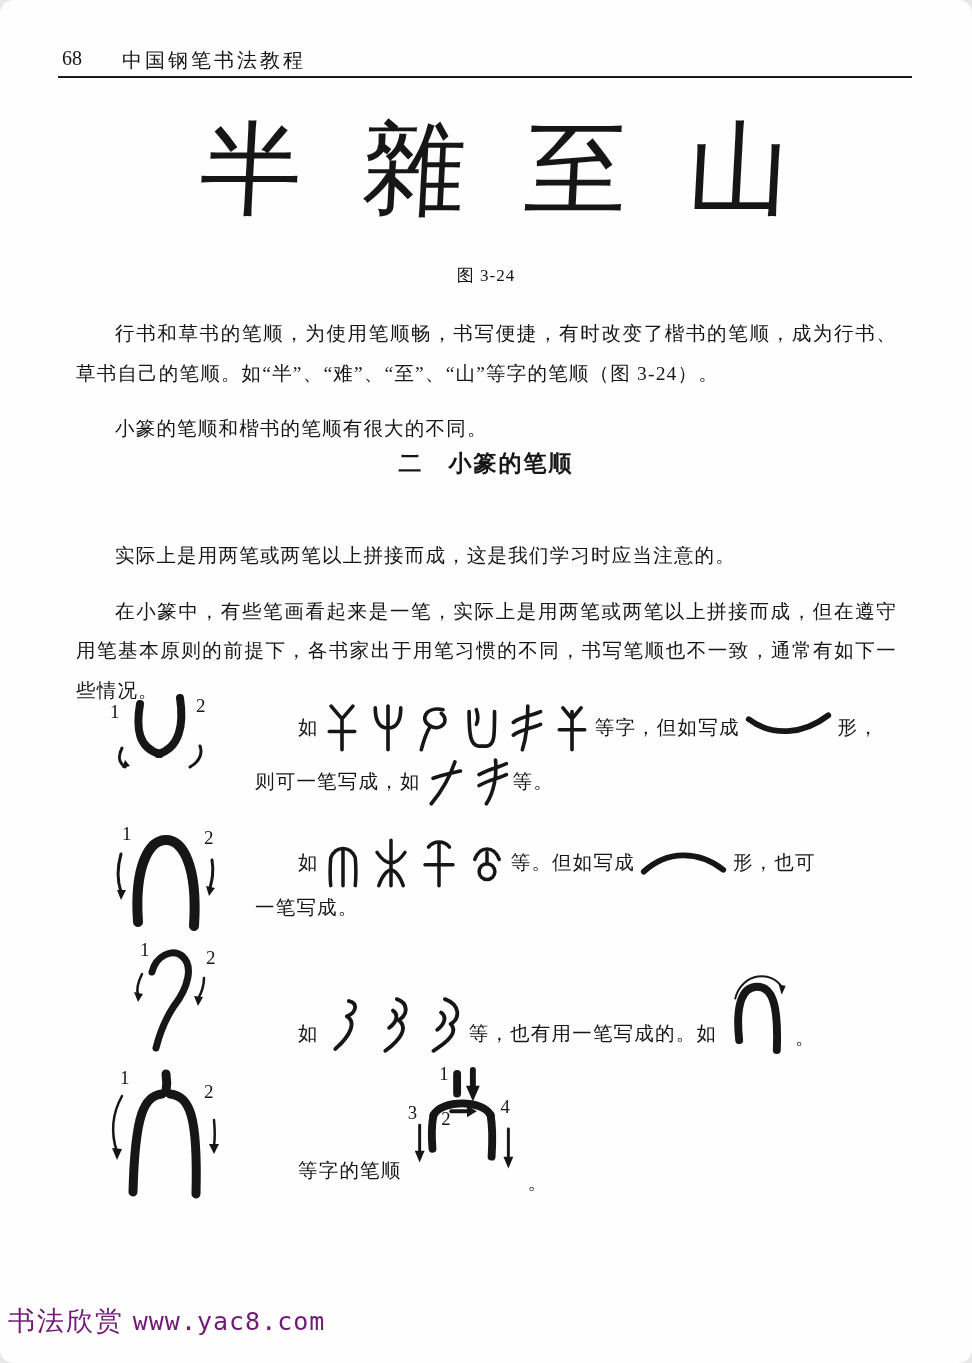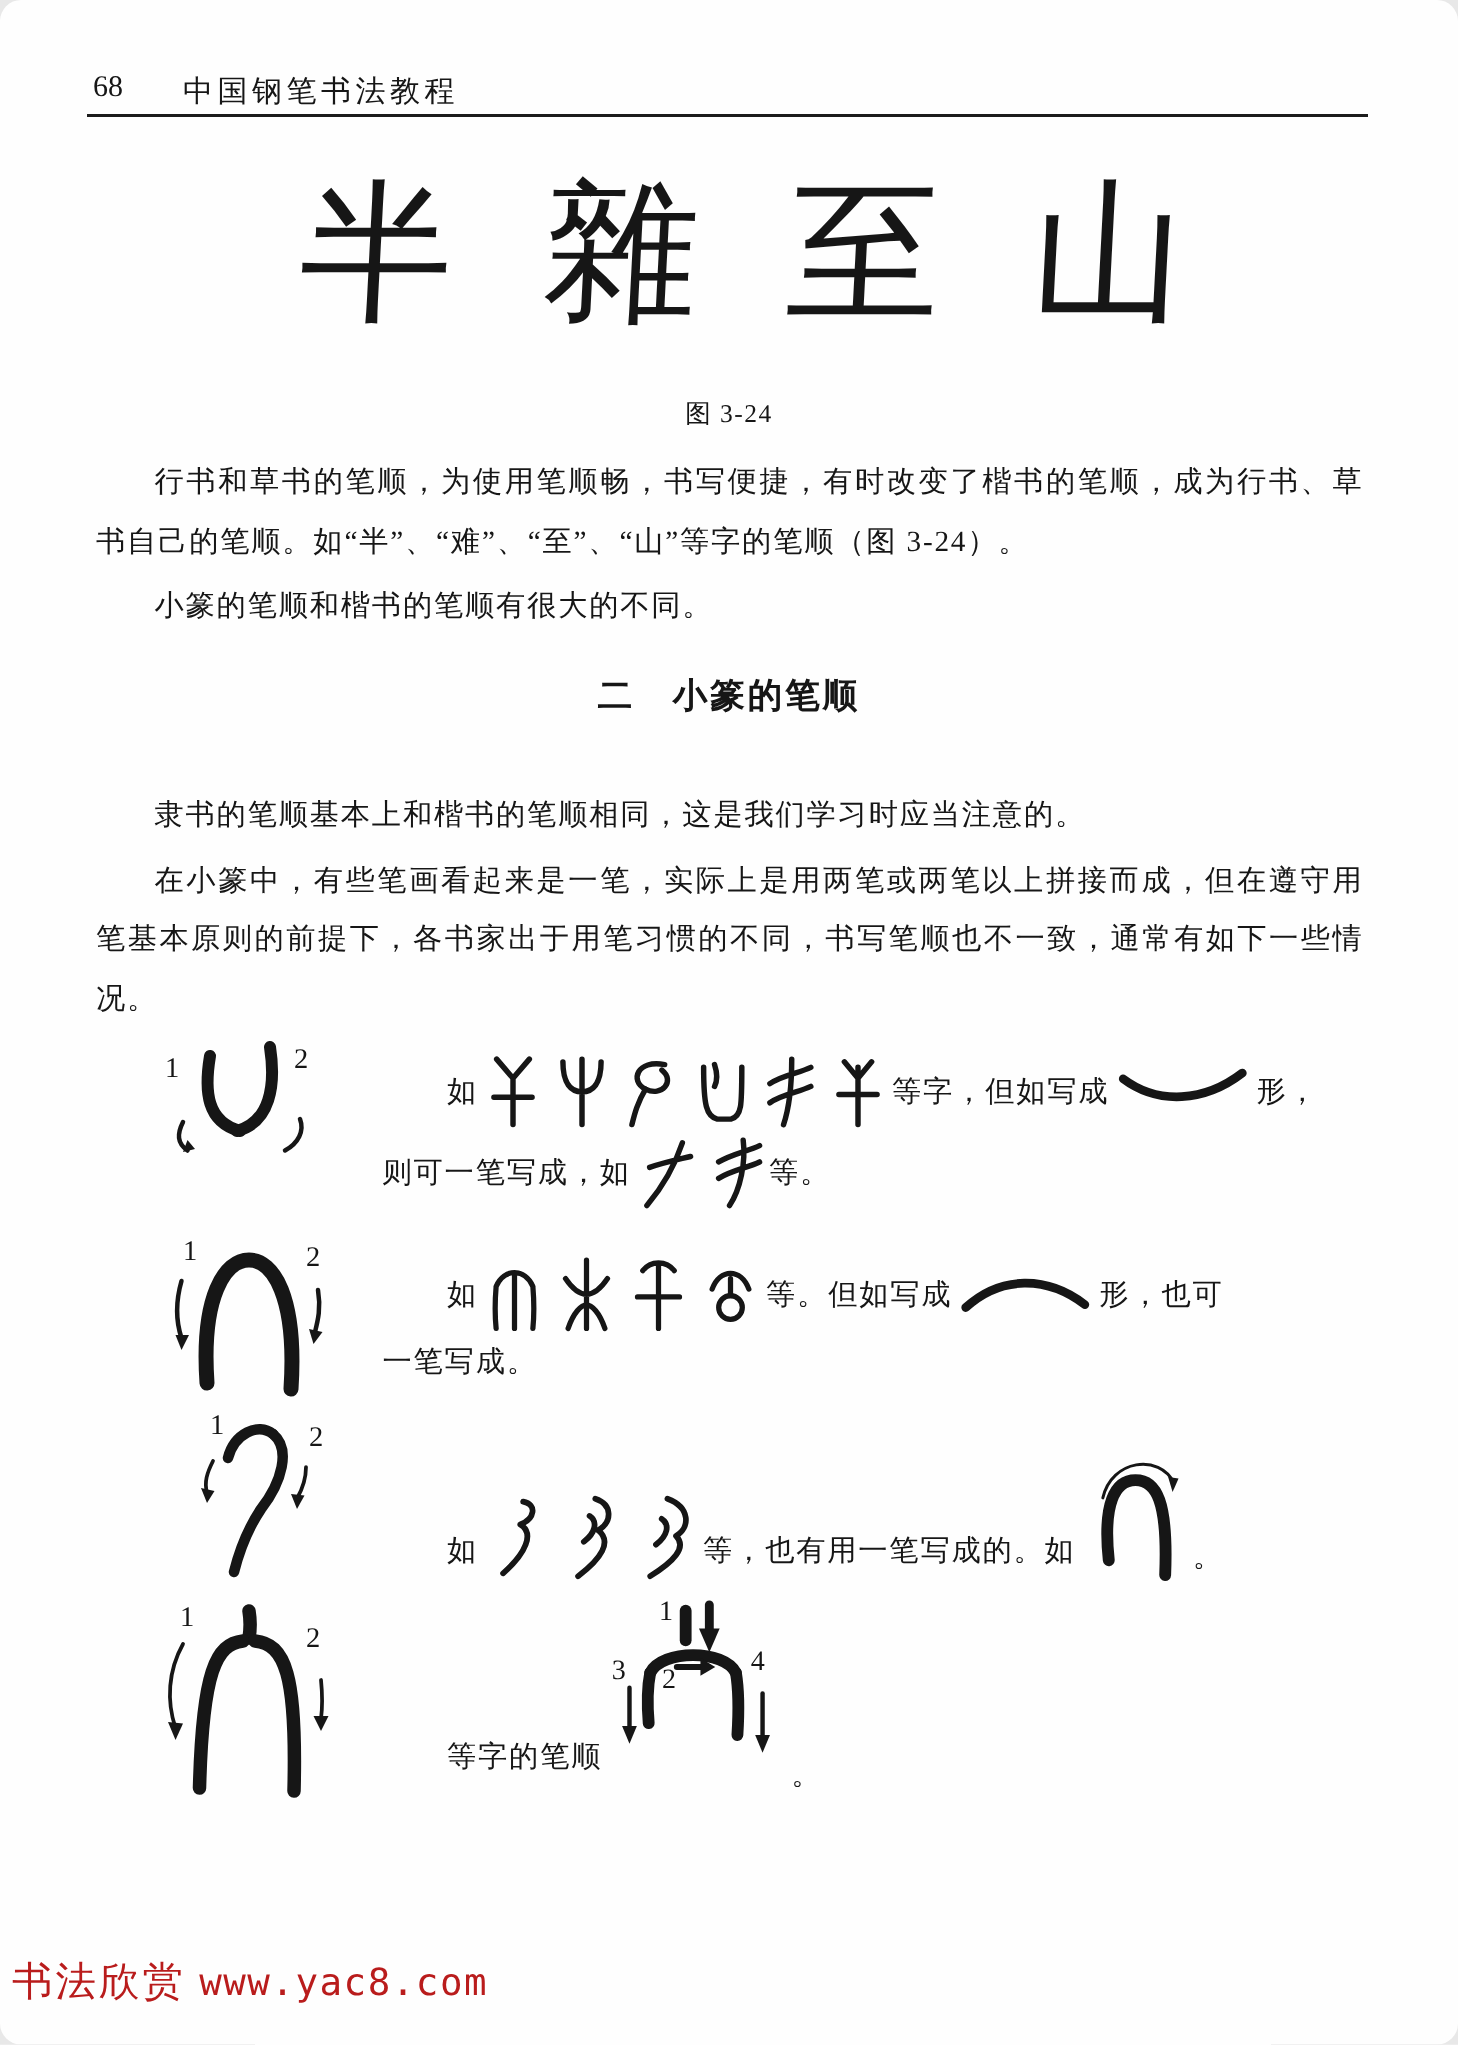--- a/index.html
+++ b/index.html
@@ -13,21 +13,21 @@
   .hdr-title{position:absolute;left:122px;top:47px;font-size:20px;letter-spacing:3px;text-align:center;}
   .hdr-rule{position:absolute;left:58px;top:76px;width:854px;height:2px;background:#1c1c1c;}
   
   .callig{position:absolute;left:200px;top:105px;width:590px;display:flex;
     justify-content:space-between;align-items:flex-start;}
   .callig span{font-size:102px;line-height:130px;transform:skewX(-3deg);}
   .fig-caption{position:absolute;left:0;top:264px;width:972px;text-align:center;font-size:17px;letter-spacing:1px;}
   
   .textblock{position:absolute;left:60px;width:853px;font-size:19.5px;line-height:39.5px;
     text-align:justify;letter-spacing:1.2px;}
-  .textblock p{margin:4px;text-indent:2em;}
+  .textblock p{margin:16px;text-indent:2em;}
   .tb1{top:298px;}
   .tb2{top:520px;}
   .section-heading{position:absolute;left:0;top:448px;width:972px;text-align:center;
     font-size:23px;font-weight:bold;letter-spacing:2px;}
   
   .diagram{position:absolute;}
   .ex-line{position:absolute;display:flex;align-items:center;font-size:19.5px;letter-spacing:1.2px;white-space:nowrap;}
   .ex-line .g{margin:0 3px;}
   .ex-line.baseline{align-items:flex-end;}
   svg{display:block;}
@@ -55,21 +55,21 @@
   <div class="fig-caption">图 3-24</div>
 
   <div class="textblock tb1">
     <p>行书和草书的笔顺，为使用笔顺畅，书写便捷，有时改变了楷书的笔顺，成为行书、草书自己的笔顺。如“半”、“难”、“至”、“山”等字的笔顺（图 3-24）。</p>
     <p>小篆的笔顺和楷书的笔顺有很大的不同。</p>
   </div>
 
   <div class="section-heading">二　小篆的笔顺</div>
 
   <div class="textblock tb2">
-    <p>隶书的笔顺基本上和楷书的笔顺相同，这是我们学习时应当注意的。</p>
+    <p>实际上是用两笔或两笔以上拼接而成，这是我们学习时应当注意的。</p>
     <p>在小篆中，有些笔画看起来是一笔，实际上是用两笔或两笔以上拼接而成，但在遵守用笔基本原则的前提下，各书家出于用笔习惯的不同，书写笔顺也不一致，通常有如下一些情况。</p>
   </div>
 
   <svg class="diagram" style="left:98px;top:692px;" width="118" height="92" viewBox="0 0 118 92">
     <path class="stroke" stroke-width="8" d="M42 12 C38 36 40 56 62 62"></path>
     <path class="stroke" stroke-width="8" d="M82 6 C86 32 82 56 60 62"></path>
     <path class="stroke" stroke-width="3" d="M24 56 C20 64 20 70 27 75"></path>
     <polygon points="24,76 32,74 27,68" fill="#161616"></polygon>
     <path class="stroke" stroke-width="3" d="M102 54 C105 62 101 70 92 75"></path>
     <text class="num" x="12" y="26">1</text>
@@ -211,18 +211,18 @@
       <path class="stroke" stroke-width="3" d="M104 66 V96"></path>
       <polygon points="99,94 109,94 104,106" fill="#161616"></polygon>
       <text class="num" x="34" y="16">1</text>
       <text class="num" x="36" y="62">2</text>
       <text class="num" x="2" y="56">3</text>
       <text class="num" x="96" y="50">4</text>
     </svg>
     <span style="margin-bottom:6px;">。</span>
   </div>
 
-  <div class="watermark" style="color: #b91c1c;">
+  <div class="watermark" style="color: #701a75;">
     <span class="wm-name">书法欣赏</span>
     <span class="wm-url">www.yac8.com</span>
   </div>
 
 </div>
 
 </body></html>

